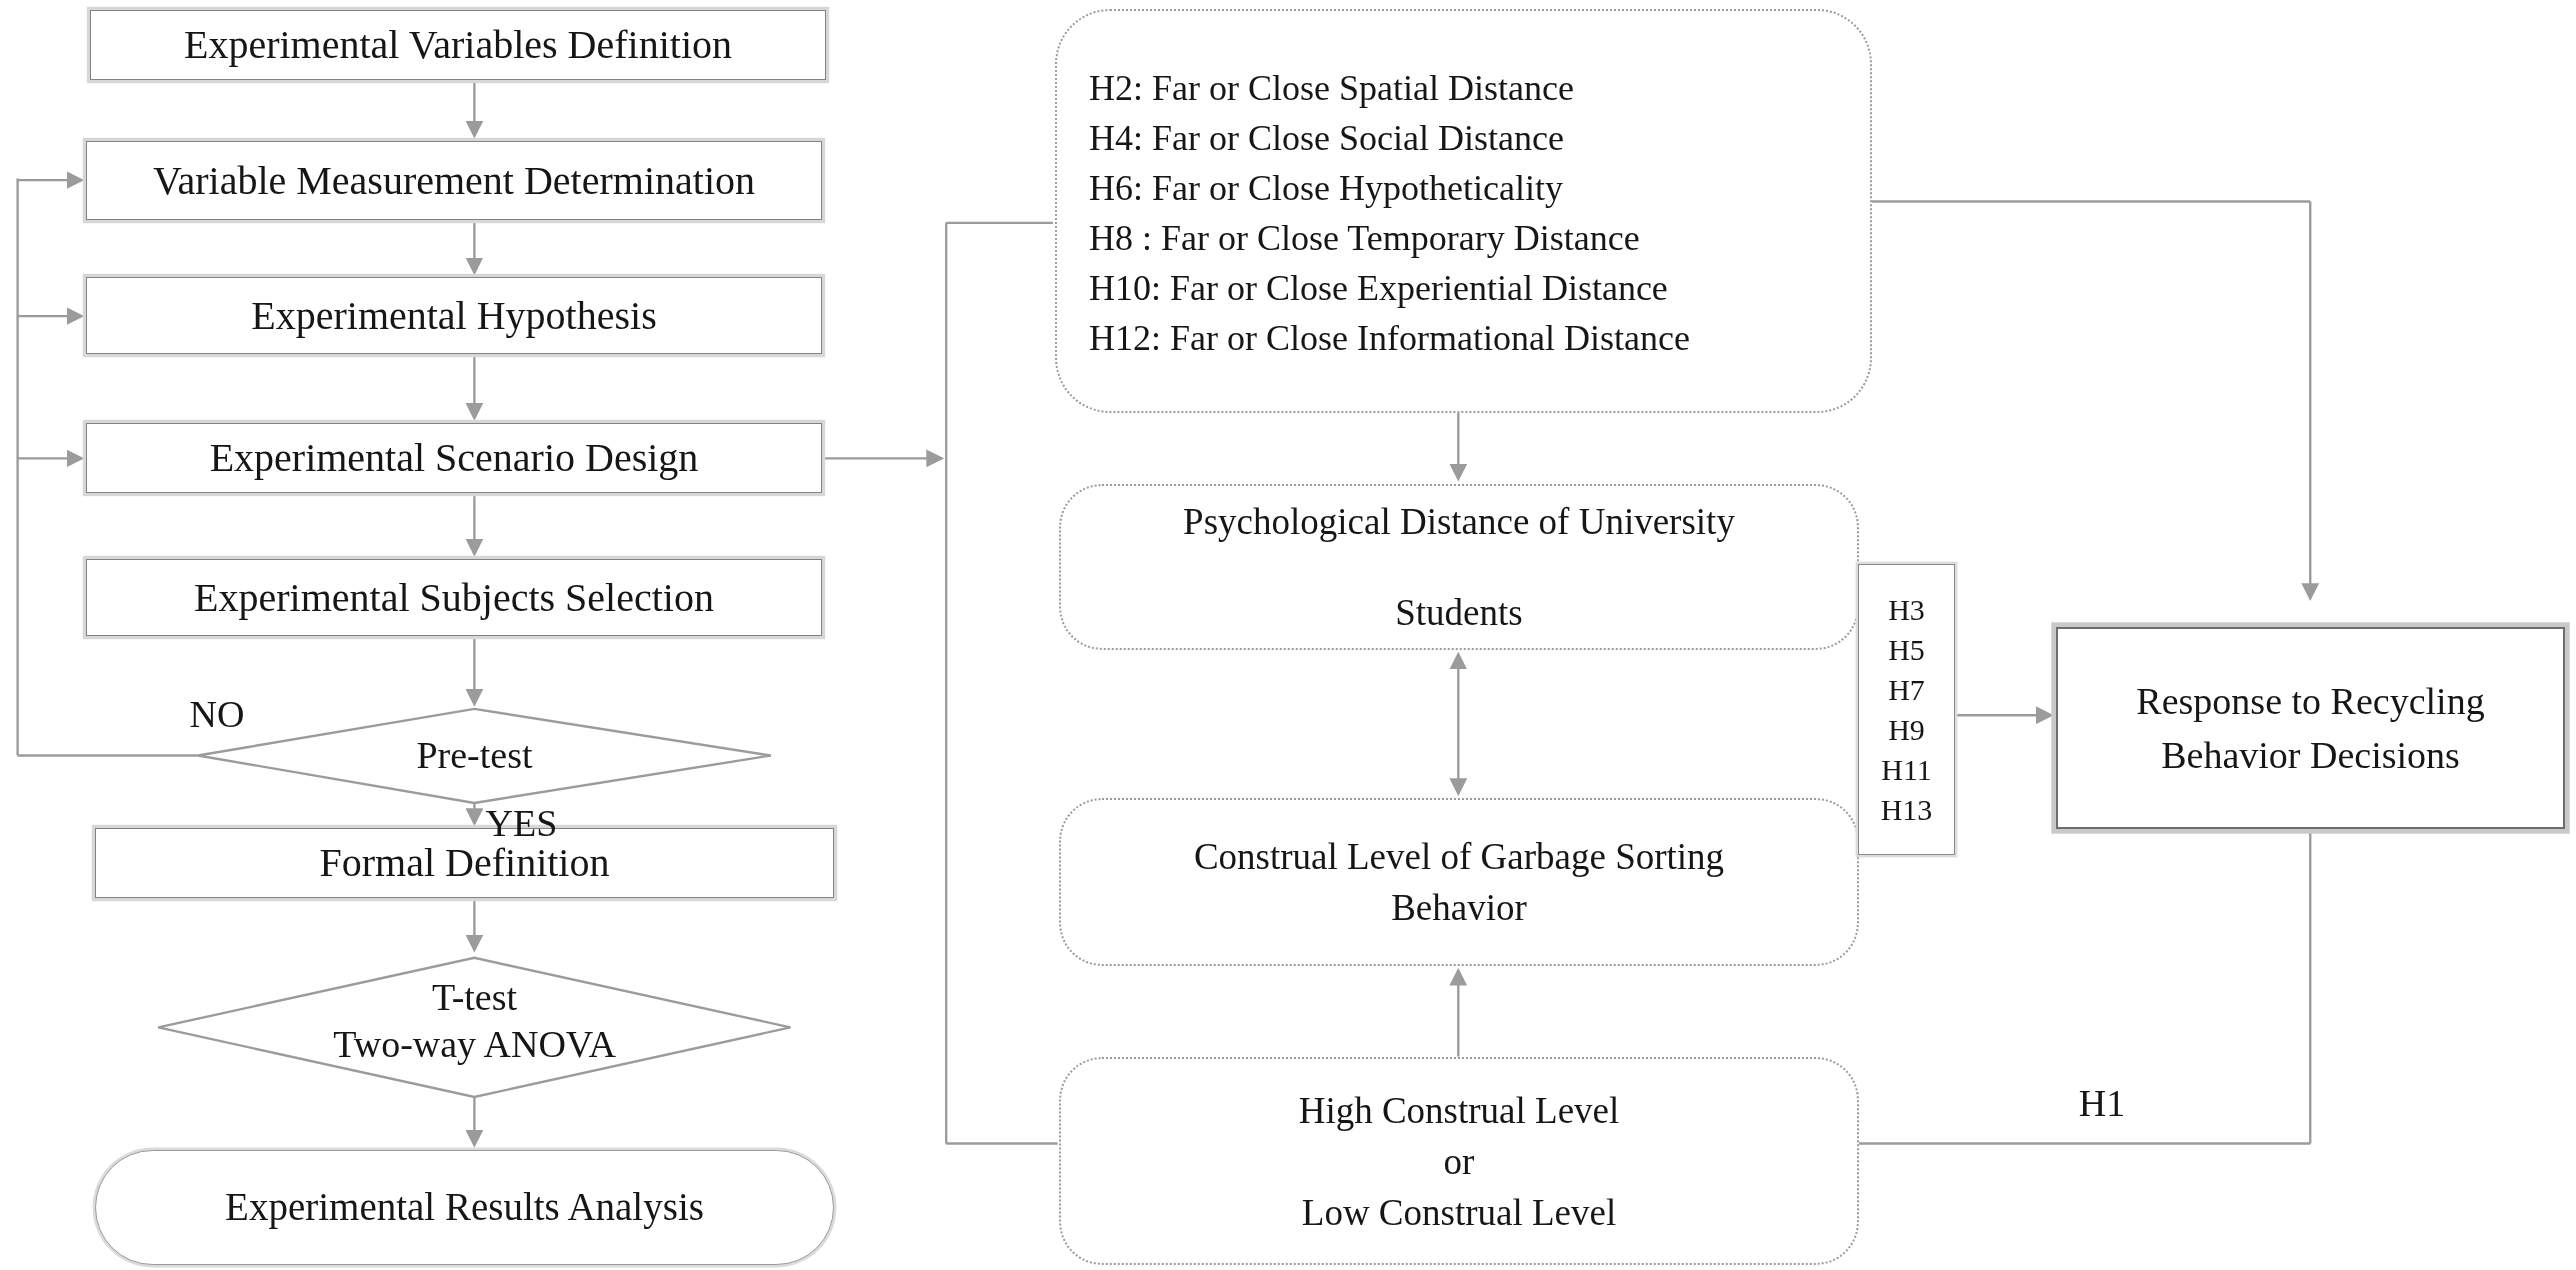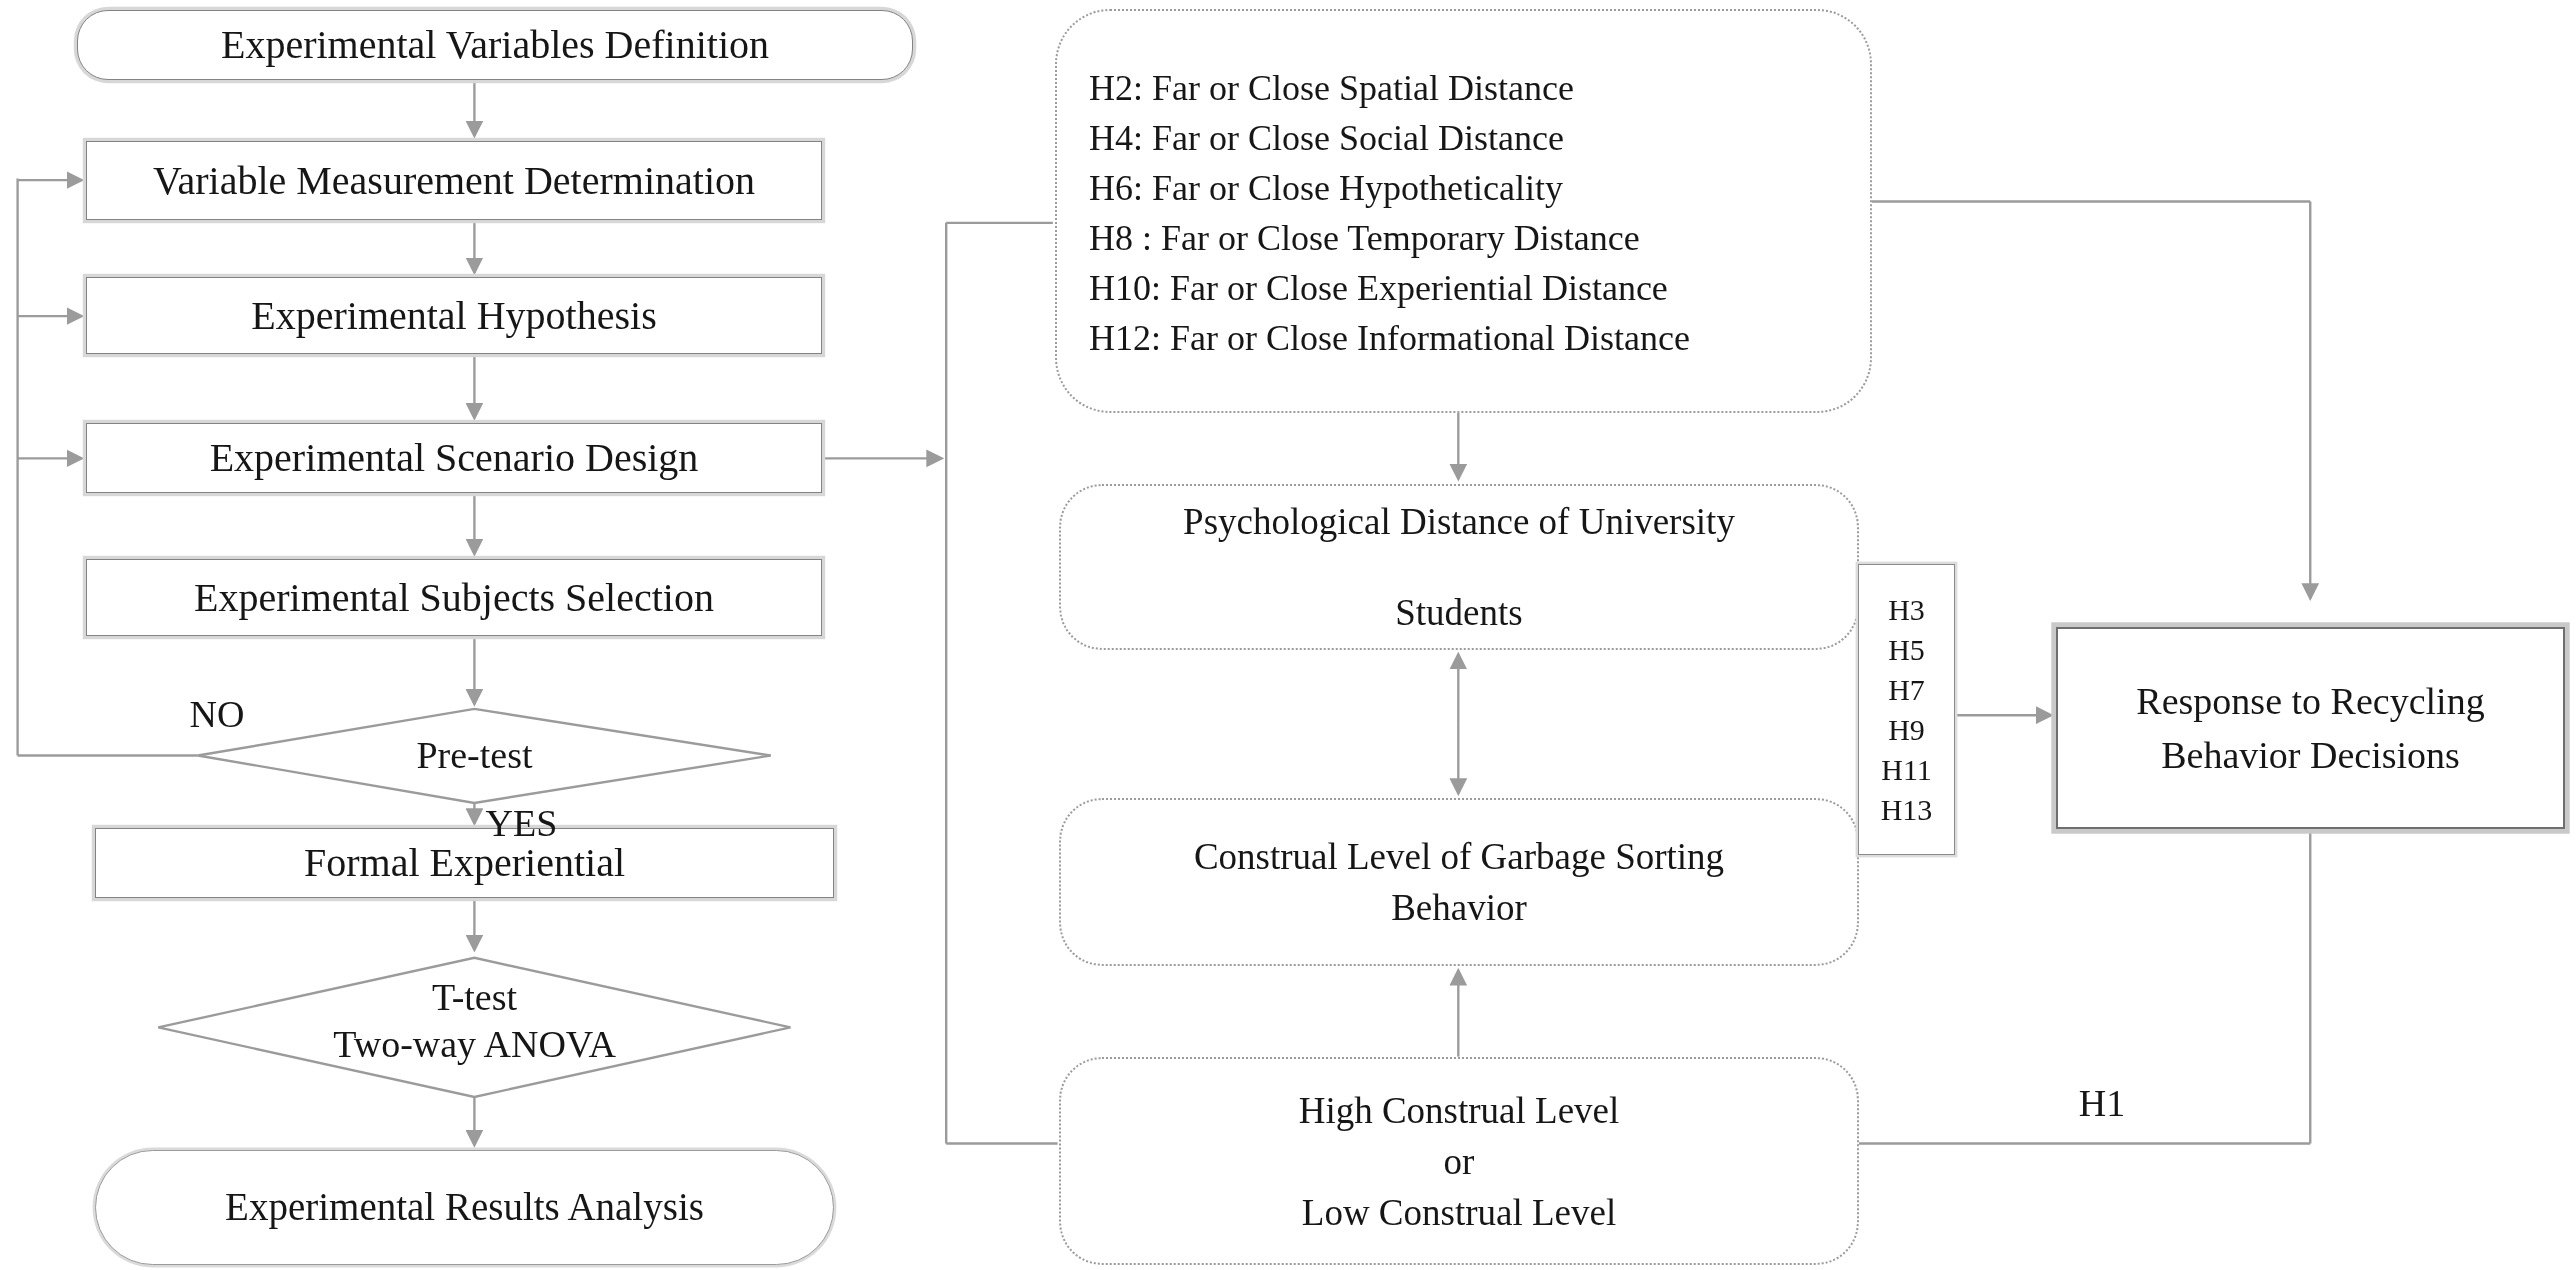--- a/index.html
+++ b/index.html
@@ -113,37 +113,37 @@
       <line x1="1845" y1="915" x2="1845" y2="1004" marker-end="url(#arr)"></line>
       <line x1="1845" y1="1337" x2="1845" y2="1228" marker-end="url(#arr)"></line>
     </g>
 
     <g stroke="#9b9b9b" stroke-width="3" fill="#ffffff">
       <polygon points="250,956 600,897 975,956 600,1016"></polygon>
       <polygon points="200,1300 600,1212 1000,1300 600,1388"></polygon>
     </g>
   </svg>
 
-  <div class="node solidbox" style="left:77px;top:10.3px;width:836px;height:70px;border-radius:31px;">
+  <div class="node solidbox" style="left:90px;top:10.3px;width:736px;height:70px;">
     <span>Experimental Variables Definition</span>
   </div>
   <div class="node solidbox" style="left:86px;top:141px;width:736px;height:79px;">
     <span>Variable Measurement Determination</span>
   </div>
   <div class="node solidbox" style="left:86px;top:277px;width:736px;height:77px;">
     <span>Experimental Hypothesis</span>
   </div>
   <div class="node solidbox" style="left:86px;top:423px;width:736px;height:70px;">
     <span>Experimental Scenario Design</span>
   </div>
   <div class="node solidbox" style="left:86px;top:559px;width:736px;height:77px;">
     <span>Experimental Subjects Selection</span>
   </div>
   <div class="node solidbox" style="left:95px;top:828px;width:739px;height:70px;">
-    <span>Formal Experiential</span>
+    <span>Formal Definition</span>
   </div>
 
   <div class="label" style="left:332px;top:735px;width:285px;">Pre-test</div>
   <div class="label" style="left:154px;top:694px;width:126px;">NO</div>
   <div class="label" style="left:462px;top:803px;width:119px;">YES</div>
   <div class="label stack2" style="left:261px;top:974px;width:427px;">
     <div>T-test</div>
     <div>Two-way ANOVA</div>
   </div>
   <div class="node terminator" style="left:95px;top:1150px;width:739px;height:115px;">

